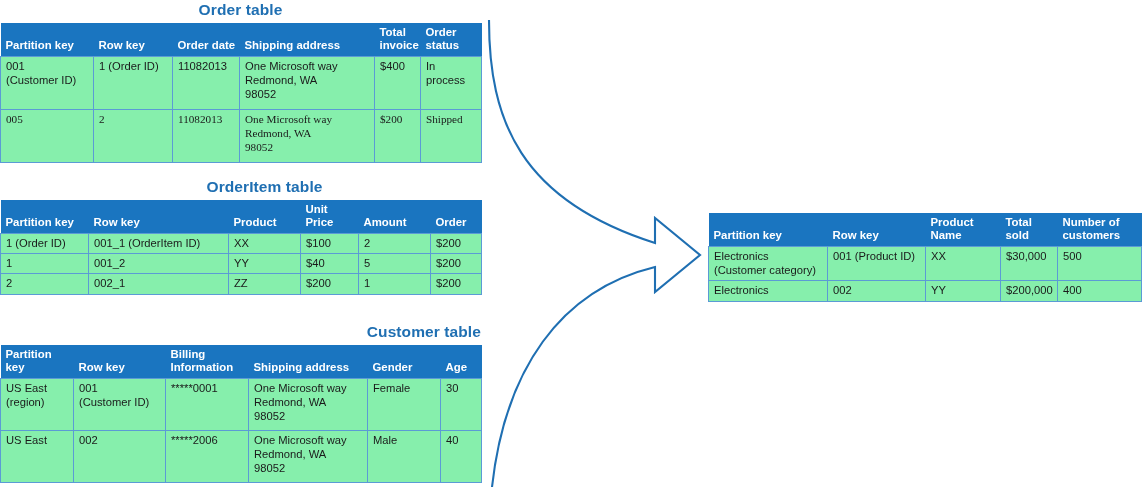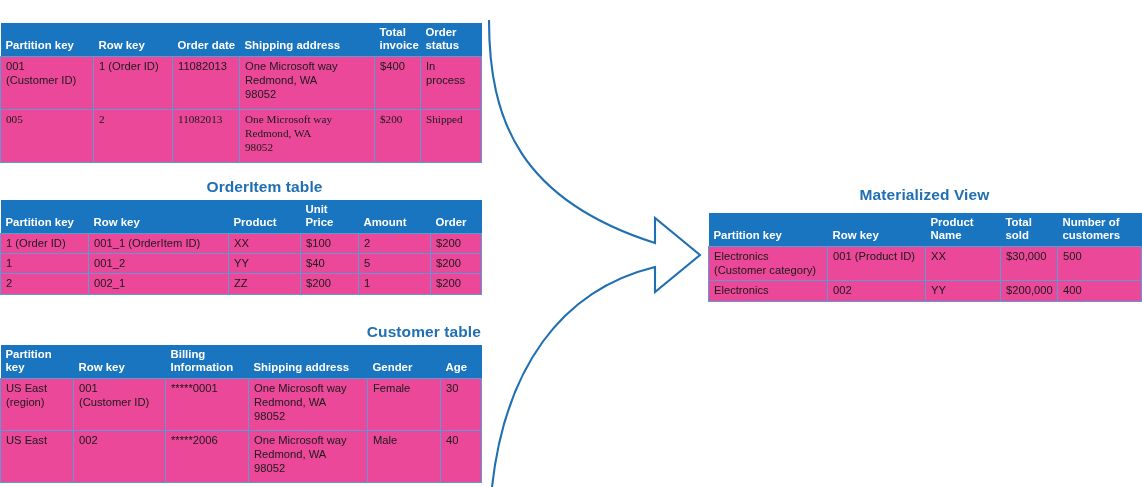--- a/index.html
+++ b/index.html
@@ -49,21 +49,21 @@
     padding: 3px 4px 3px 5px;
     line-height: 1.18;
     border: none;
     font-size: 11.4px;
   }
   .dtable td {
     border: 1px solid #5b9bd5;
     padding: 2px 4px 3px 5px;
     vertical-align: top;
     line-height: 1.27;
-    background: #ec4899;
+    background: #86efac;
   }
   .cellline { display: block; }
 
   
   .dtable thead tr { height: 1px; }
 
   
   #arrow-svg {
     position: absolute;
     left: 0;
@@ -81,20 +81,21 @@
   <svg id="arrow-svg" viewBox="0 0 1142 487">
     <path d="M 489 20
              C 489 120, 520 200, 655 243
              L 655 218
              L 700 255
              L 655 292
              L 655 267
              C 560 290, 505 370, 492 487" fill="none" stroke="#1f6fb2" stroke-width="2.1" stroke-linejoin="miter" stroke-linecap="butt"></path>
   </svg>
 
+  <div class="tbl-title" style="left:0; top:1px; width:481px;">Order table</div>
 
   <table class="dtable" style="left:0; top:23px; width:481px;">
     <colgroup>
       <col style="width:93px">
         <col style="width:79px">
         <col style="width:67px">
       <col style="width:135px">
         <col style="width:46px">
         <col style="width:61px">
     </colgroup>
@@ -272,21 +273,20 @@
         <td>
           <span class="cellline">Male</span>
         </td>
         <td>
           <span class="cellline">40</span>
         </td>
       </tr>
     </tbody>
   </table>
 
-  <div class="tbl-title" style="left:708px; top:186px; width:433px;">Materialized View</div>
 
   <table class="dtable" style="left:708px; top:213px; width:433px;">
     <colgroup>
       <col style="width:119px">
         <col style="width:98px">
         <col style="width:75px">
       <col style="width:57px">
         <col style="width:84px">
     </colgroup>
     <thead>

